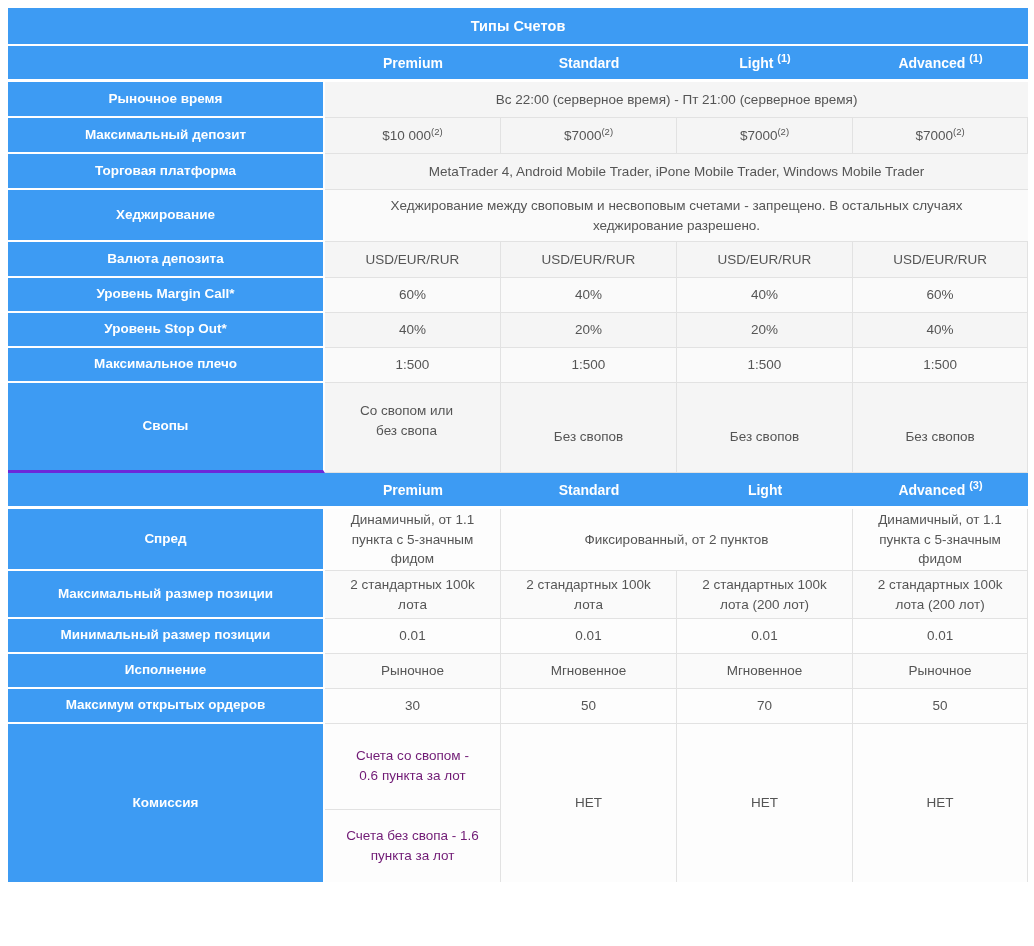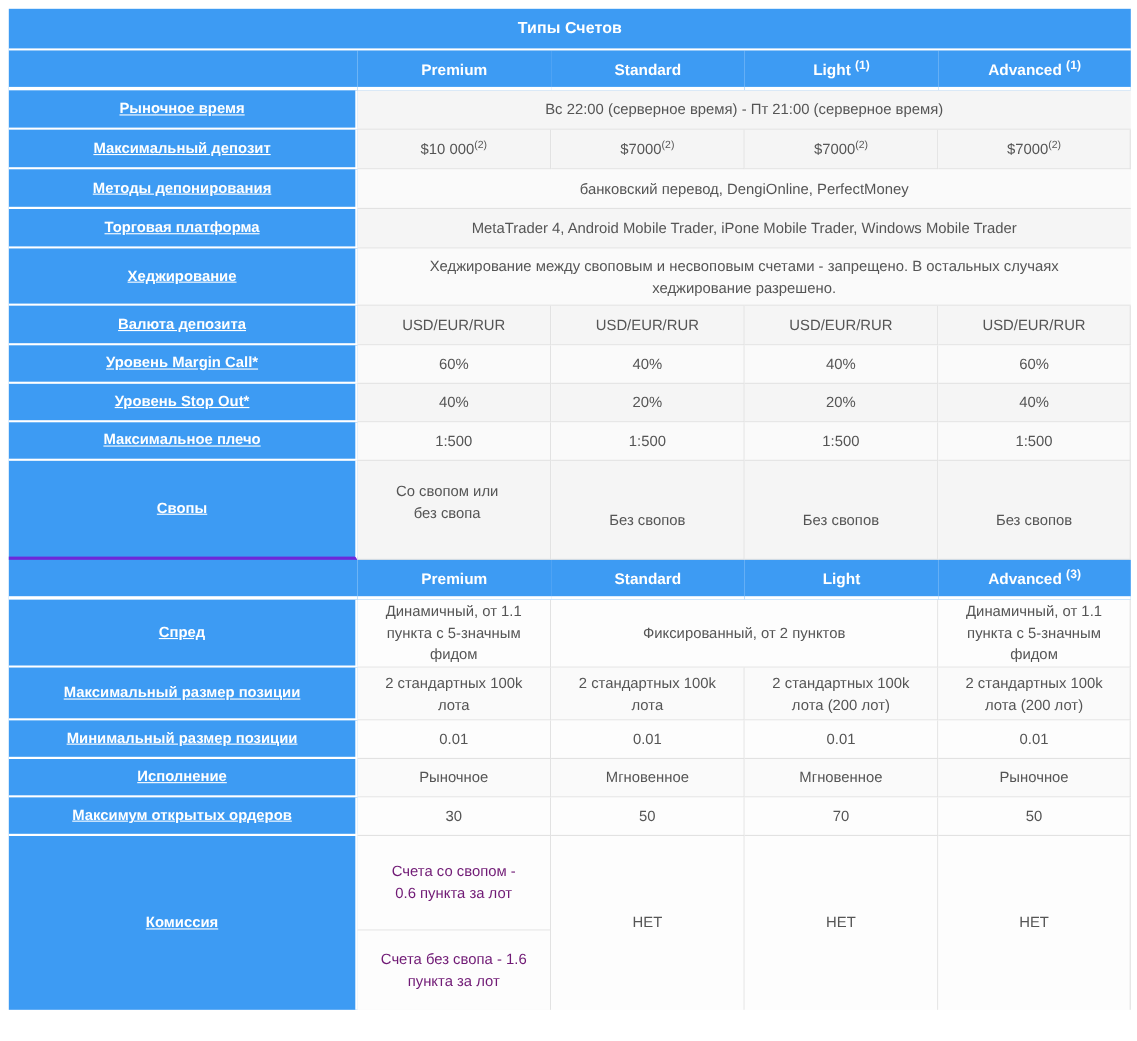--- a/index.html
+++ b/index.html
@@ -66,21 +66,20 @@
   .rowlabel {
     background: #3d9bf3;
     color: #ffffff;
     font-weight: bold;
     font-size: 13.5px;
     text-align: center;
     border-bottom: 2px solid #ffffff;
     border-right: 2px solid #ffffff;
     padding: 6px 8px;
     line-height: 1.25;
-    text-decoration: underline;
   }
 
   
   .val {
     background: #f5f5f5;
     color: #555555;
     font-size: 13.5px;
     text-align: center;
     border-bottom: 1px solid #e2e2e2;
     border-right: 1px solid #e2e2e2;
@@ -159,24 +158,20 @@
 
 
       <tr>
         <td class="rowlabel" style="height:36px">Максимальный депозит</td>
         <td class="val"><span>$10 000</span><sup>(2)</sup></td>
         <td class="val"><span>$7000</span><sup>(2)</sup></td>
         <td class="val"><span>$7000</span><sup>(2)</sup></td>
         <td class="val last"><span>$7000</span><sup>(2)</sup></td>
       </tr>
 
-      <tr>
-        <td class="rowlabel" style="height:36px">Методы депонирования</td>
-        <td class="val light nobord" colspan="4">банковский перевод, DengiOnline, PerfectMoney</td>
-      </tr>
 
       <tr>
         <td class="rowlabel" style="height:36px">Торговая платформа</td>
         <td class="val nobord" colspan="4">MetaTrader 4, Android Mobile Trader, iPone Mobile Trader, Windows Mobile Trader</td>
       </tr>
 
       <tr>
         <td class="rowlabel" style="height:52px">Хеджирование</td>
         <td class="val light nobord" colspan="4" style="padding-left:40px;padding-right:40px">Хеджирование между своповым и несвоповым счетами - запрещено. В остальных случаях хеджирование разрешено.</td>
       </tr>

